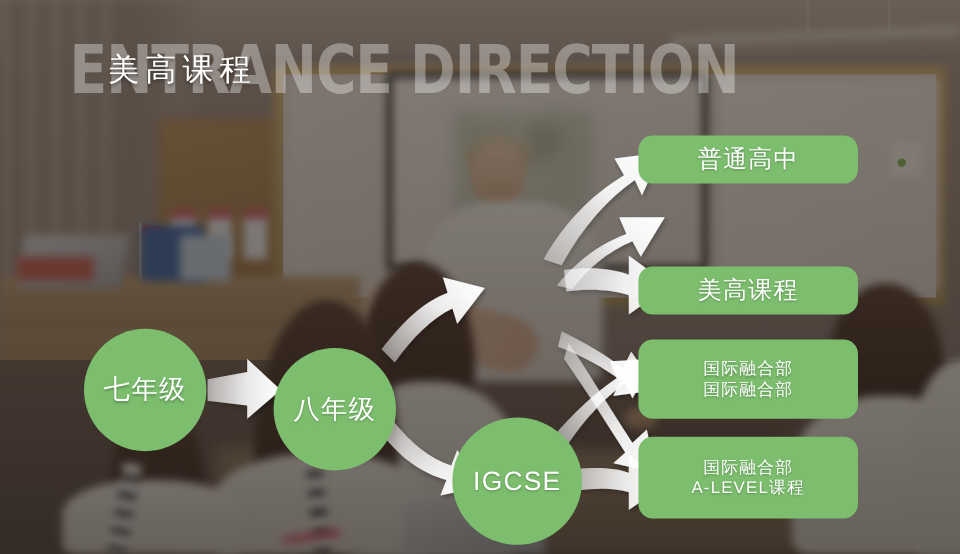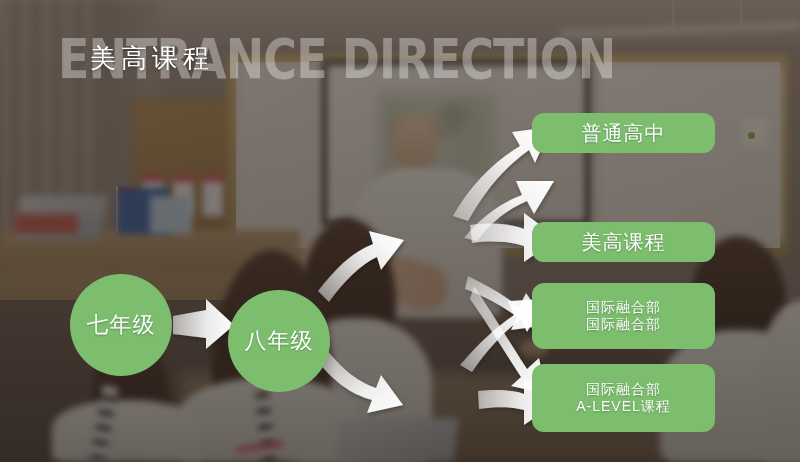--- a/index.html
+++ b/index.html
@@ -282,20 +282,23 @@
 
     <div class="node ellipse" style="left:70px;top:274px;width:102px;height:102px;">
       <span>七年级</span>
     </div>
 
     <div class="node ellipse" style="left:228px;top:290px;width:102px;height:102px;">
       <span>八年级</span>
     </div>
 
 
+    <div class="node ellipse" style="left:377px;top:348px;width:108px;height:106px;">
+      <span>IGCSE</span>
+    </div>
 
     <div class="node pill" style="left:532px;top:113px;width:183px;height:40px;">
       <span>普通高中</span>
     </div>
 
 
     <div class="node pill" style="left:532px;top:222px;width:183px;height:40px;">
       <span>美高课程</span>
     </div>
 

